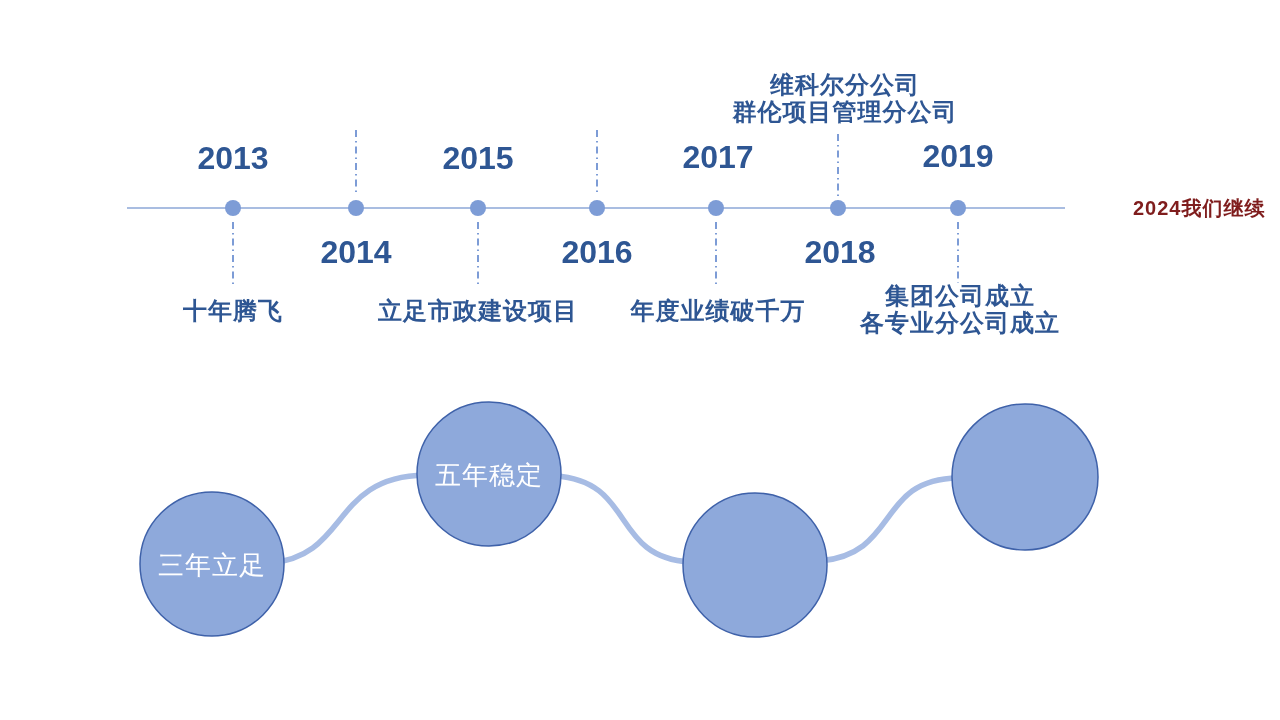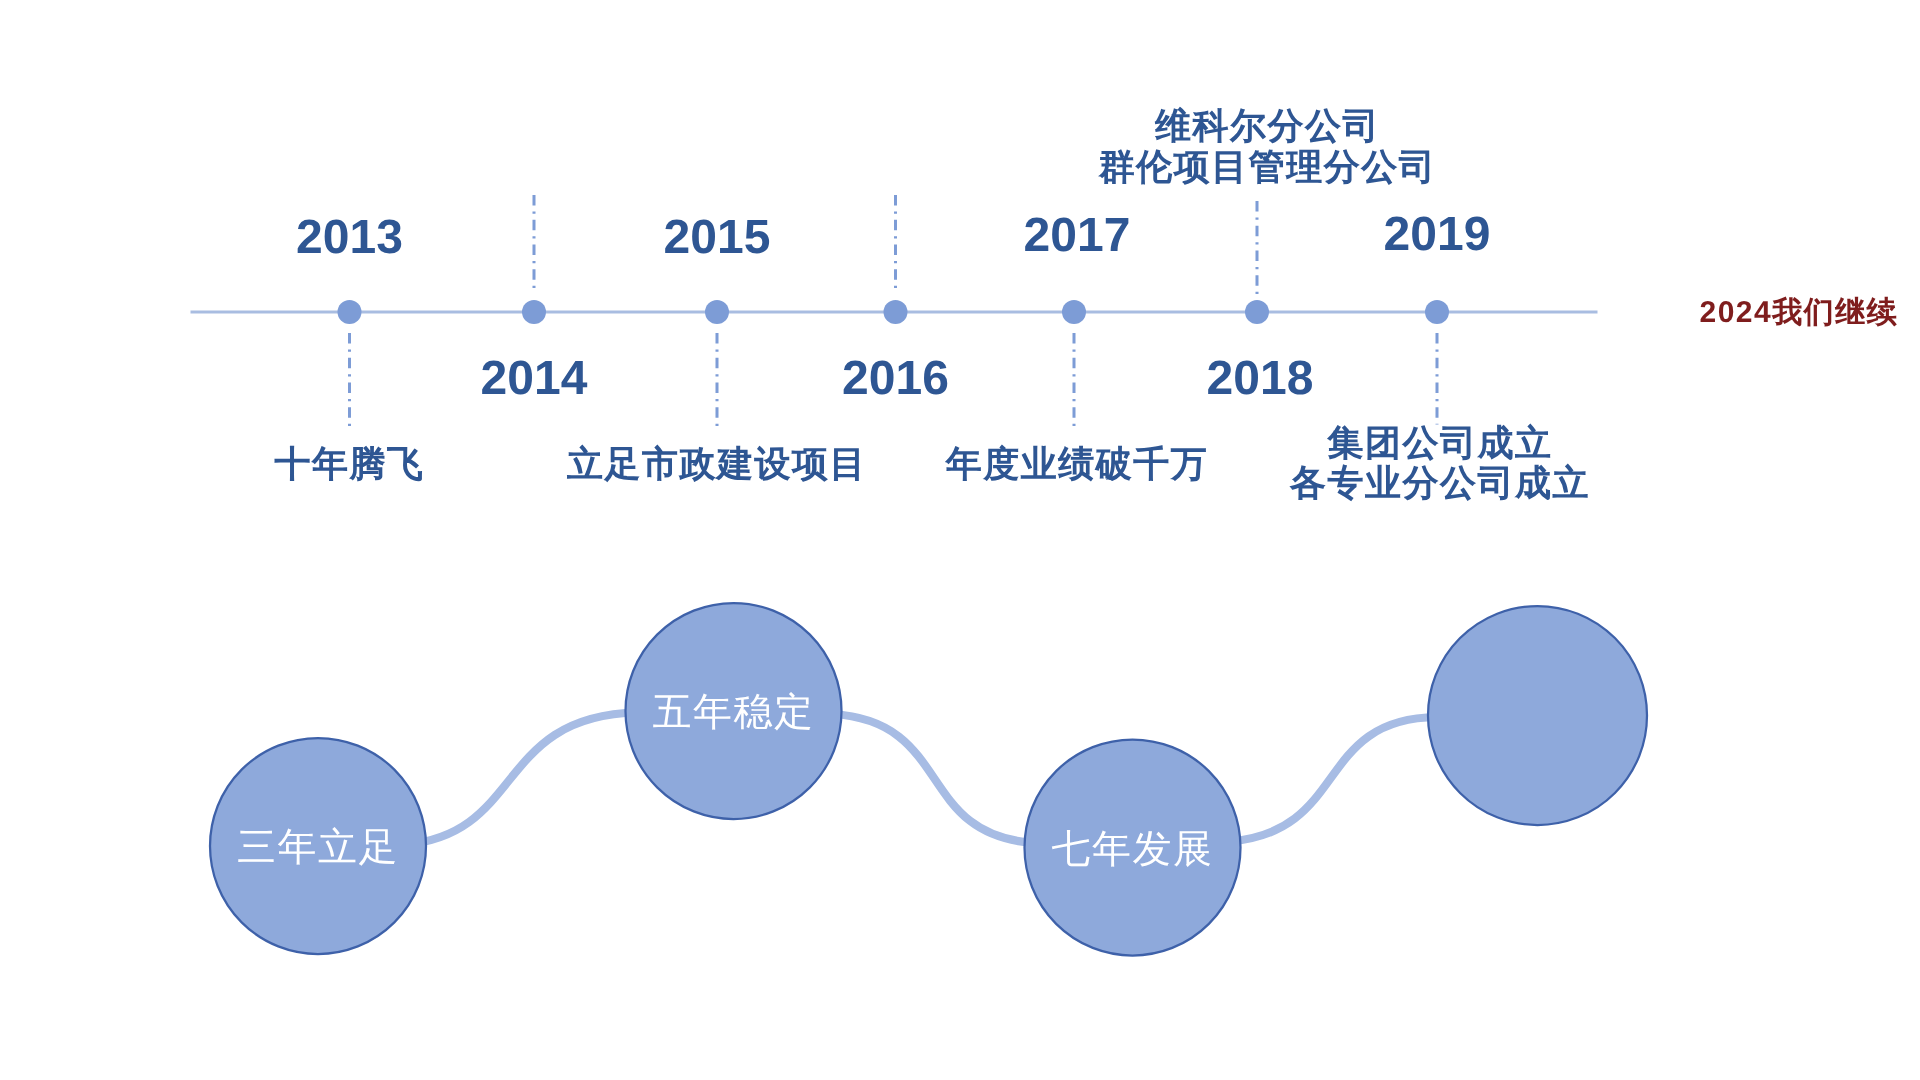--- a/index.html
+++ b/index.html
@@ -104,15 +104,14 @@
   <div class="milestone" style="left:718px; top:310px">年度业绩破千万</div>
   <div class="milestone" style="left:845px; top:98px">维科尔分公司
 群伦项目管理分公司</div>
   <div class="milestone" style="left:960px; top:309px">集团公司成立
 各专业分公司成立</div>
 
   <div class="tagline">2024我们继续</div>
 
   <div class="stage-label" style="left:489px; top:475px">五年稳定</div>
   <div class="stage-label" style="left:212px; top:565px">三年立足</div>
-  <div class="stage-label" style="left:755px; top:566px">七年发展</div>
 
 </div>
 
 </body></html>

